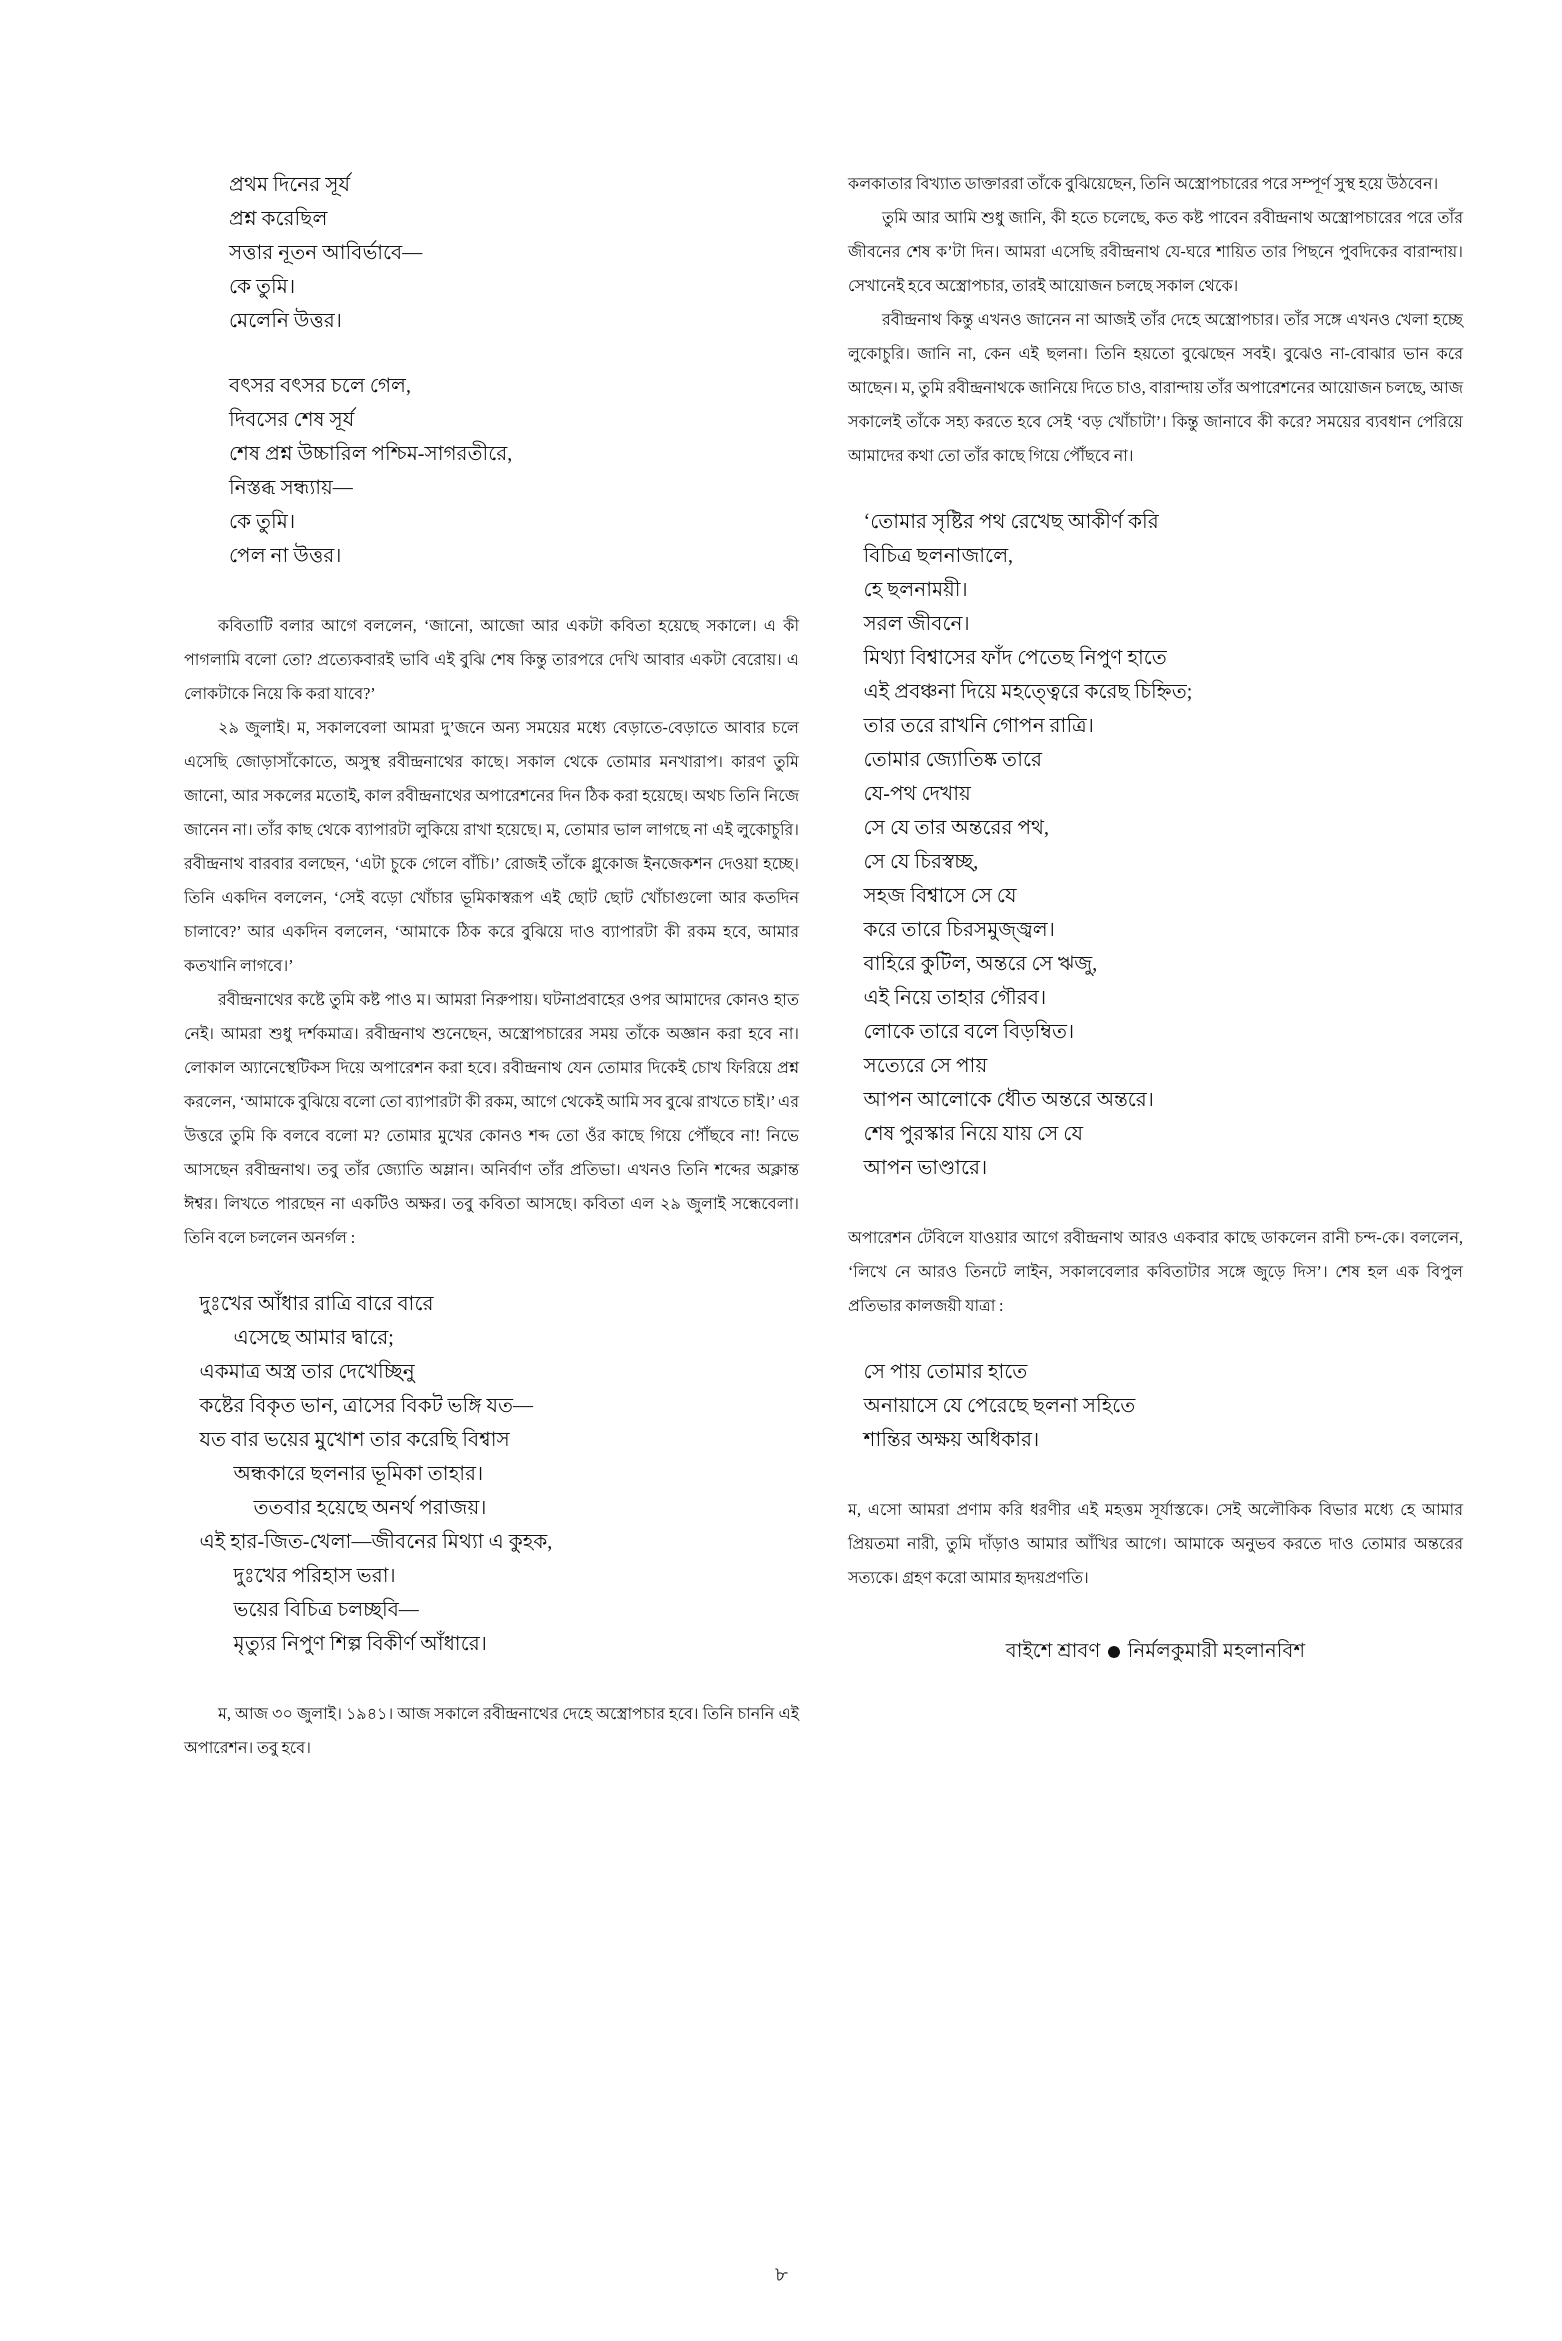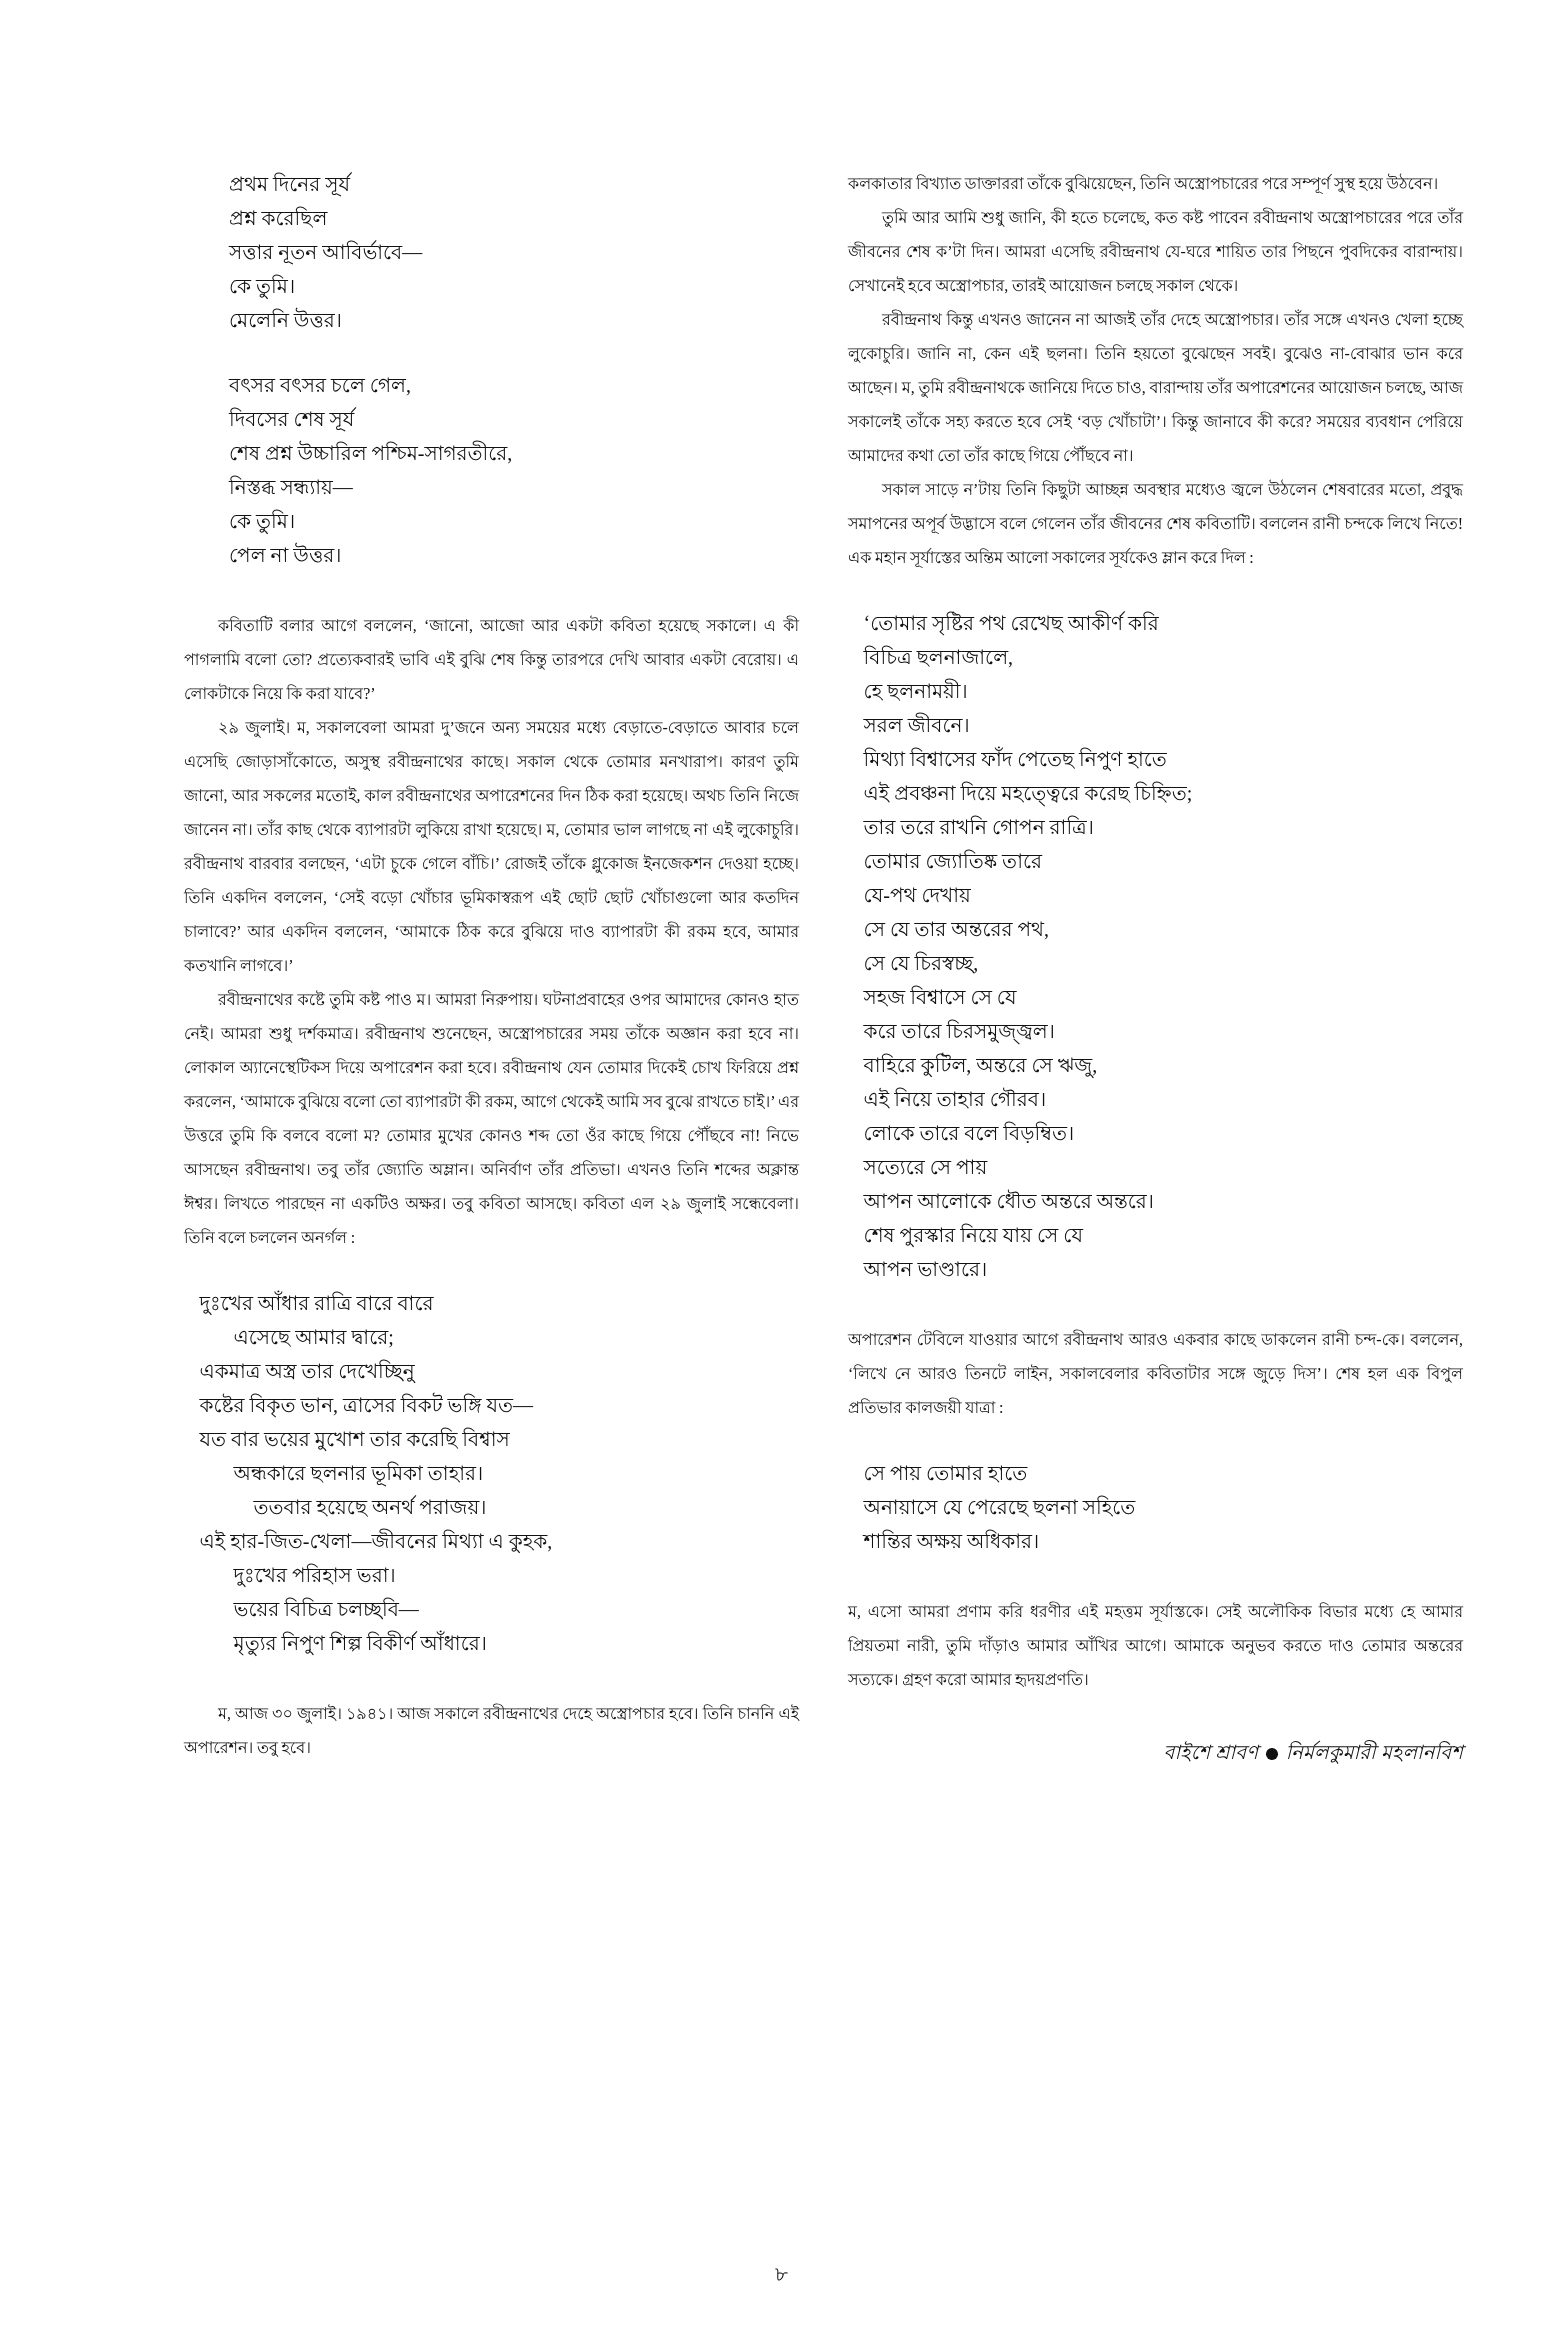--- a/index.html
+++ b/index.html
@@ -59,23 +59,22 @@
   .verse .ln.in2 { padding-left: 54px; }
   .spacer-m { height: 31px; }
   .spacer-l { height: 37px; }
   .quote-block {
     padding-left: 15.6px;
   }
   .credit {
     margin-top: 42px;
     font-size: 19.5px;
     line-height: 28px;
-    text-align: right;
+    text-align: center;
     letter-spacing: 0.2px;
-    font-style: italic;
   }
   .credit .bullet {
     display: inline-block;
     width: 11.7px;
     height: 11.7px;
     border-radius: 50%;
     background: #111;
     margin: 0 7.8px 1.6px 7.8px;
     vertical-align: middle;
   }
@@ -141,21 +140,20 @@
       <div class="spacer-l"></div>
 
       <p class="indent">ম, আজ ৩০ জুলাই। ১৯৪১। আজ সকালে রবীন্দ্রনাথের দেহে অস্ত্রোপচার হবে। তিনি চাননি এই অপারেশন। তবু হবে।</p>
     </div>
 
     <div class="col">
 
       <p>কলকাতার বিখ্যাত ডাক্তাররা তাঁকে বুঝিয়েছেন, তিনি অস্ত্রোপচারের পরে সম্পূর্ণ সুস্থ হয়ে উঠবেন।</p>
       <p class="indent">তুমি আর আমি শুধু জানি, কী হতে চলেছে, কত কষ্ট পাবেন রবীন্দ্রনাথ অস্ত্রোপচারের পরে তাঁর জীবনের শেষ ক’টা দিন। আমরা এসেছি রবীন্দ্রনাথ যে-ঘরে শায়িত তার পিছনে পুবদিকের বারান্দায়। সেখানেই হবে অস্ত্রোপচার, তারই আয়োজন চলছে সকাল থেকে।</p>
       <p class="indent">রবীন্দ্রনাথ কিন্তু এখনও জানেন না আজই তাঁর দেহে অস্ত্রোপচার। তাঁর সঙ্গে এখনও খেলা হচ্ছে লুকোচুরি। জানি না, কেন এই ছলনা। তিনি হয়তো বুঝেছেন সবই। বুঝেও না-বোঝার ভান করে আছেন। ম, তুমি রবীন্দ্রনাথকে জানিয়ে দিতে চাও, বারান্দায় তাঁর অপারেশনের আয়োজন চলছে, আজ সকালেই তাঁকে সহ্য করতে হবে সেই ‘বড় খোঁচাটা’। কিন্তু জানাবে কী করে? সময়ের ব্যবধান পেরিয়ে আমাদের কথা তো তাঁর কাছে গিয়ে পৌঁছবে না।</p>
-      <p class="indent">সকাল সাড়ে ন’টায় তিনি কিছুটা আচ্ছন্ন অবস্থার মধ্যেও জ্বলে উঠলেন শেষবারের মতো, প্রবুদ্ধ সমাপনের অপূর্ব উদ্ভাসে বলে গেলেন তাঁর জীবনের শেষ কবিতাটি। বললেন রানী চন্দকে লিখে নিতে! এক মহান সূর্যাস্তের অন্তিম আলো সকালের সূর্যকেও ম্লান করে দিল :</p>
 
       <div class="spacer-m"></div>
 
       <div class="verse quote-block">
         <span class="ln">‘তোমার সৃষ্টির পথ রেখেছ আকীর্ণ করি</span>
         <span class="ln">বিচিত্র ছলনাজালে,</span>
         <span class="ln">হে ছলনাময়ী।</span>
         <span class="ln">সরল জীবনে।</span>
         <span class="ln">মিথ্যা বিশ্বাসের ফাঁদ পেতেছ নিপুণ হাতে</span>
         <span class="ln">এই প্রবঞ্চনা দিয়ে মহত্ত্বেরে করেছ চিহ্নিত;</span>

